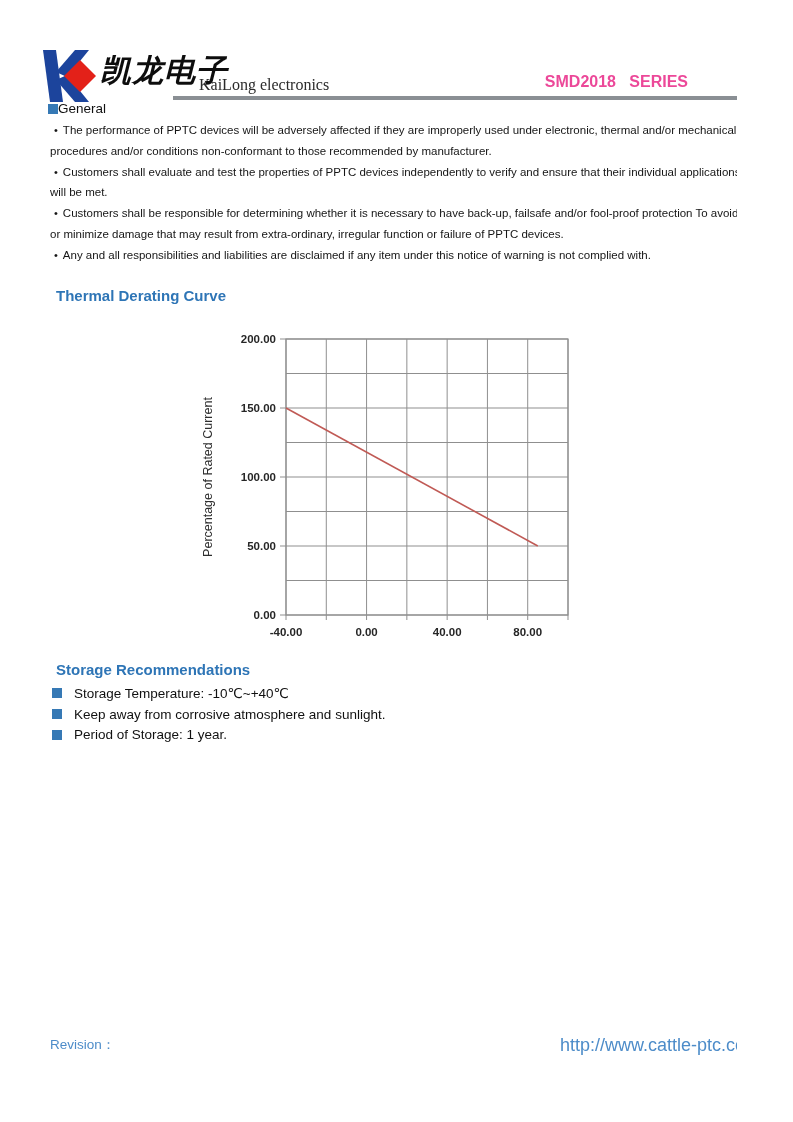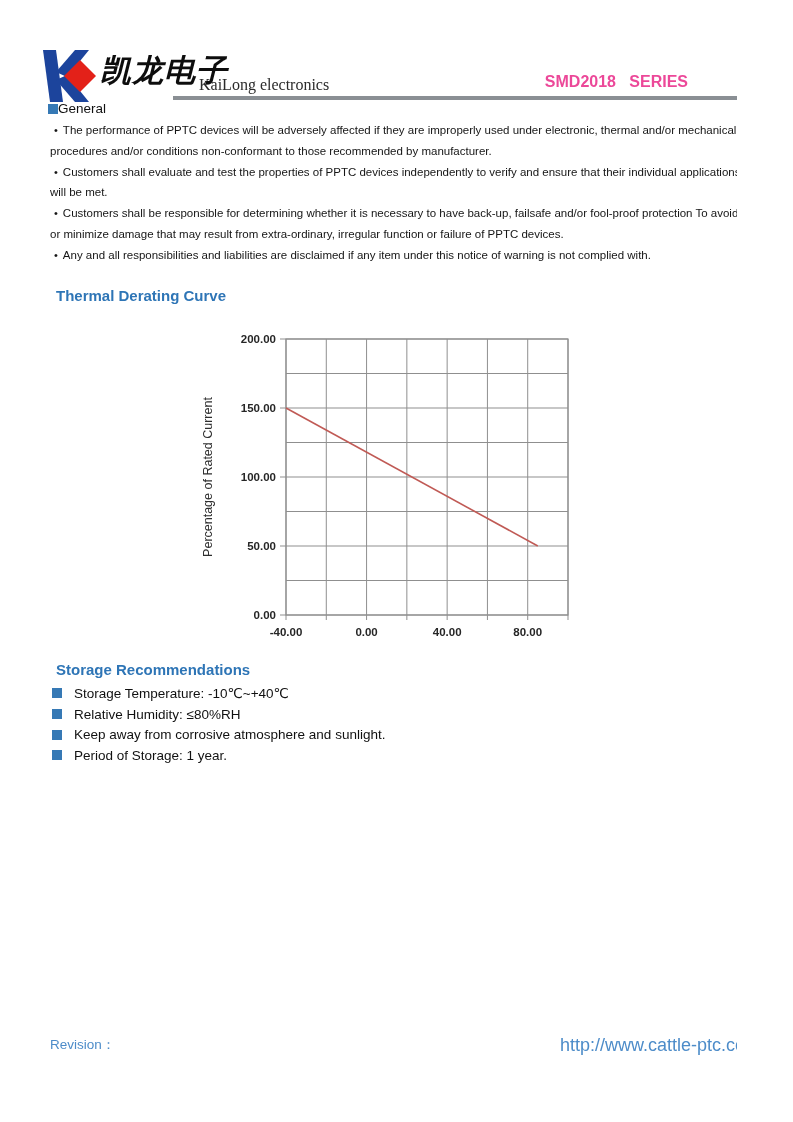--- a/index.html
+++ b/index.html
@@ -106,24 +106,20 @@
       </svg></div>
 
   <div class="h2 storage">Storage Recommendations</div>
   <div class="storage-list">
     <div class="storage-item">
       <span class="sq"></span>
       <span>Storage Temperature: -10℃~+40℃</span>
     </div>
     <div class="storage-item">
       <span class="sq"></span>
-      <span>Relative Humidity: ≤80%RH</span>
-    </div>
-    <div class="storage-item">
-      <span class="sq"></span>
       <span>Keep away from corrosive atmosphere and sunlight.</span>
     </div>
     <div class="storage-item">
       <span class="sq"></span>
       <span>Period of Storage: 1 year.</span>
     </div>
   </div>
 
   <div class="footer-revision">Revision：</div>
   <div class="footer-url">http://www.cattle-ptc.com</div>

